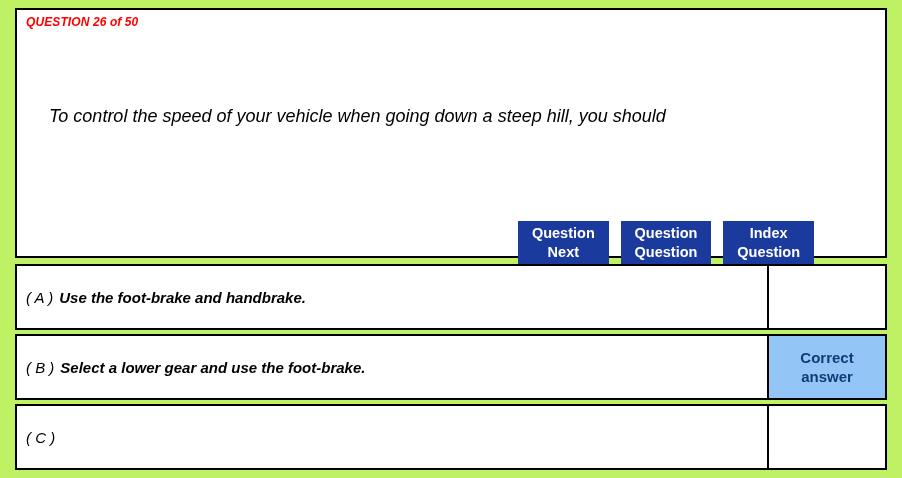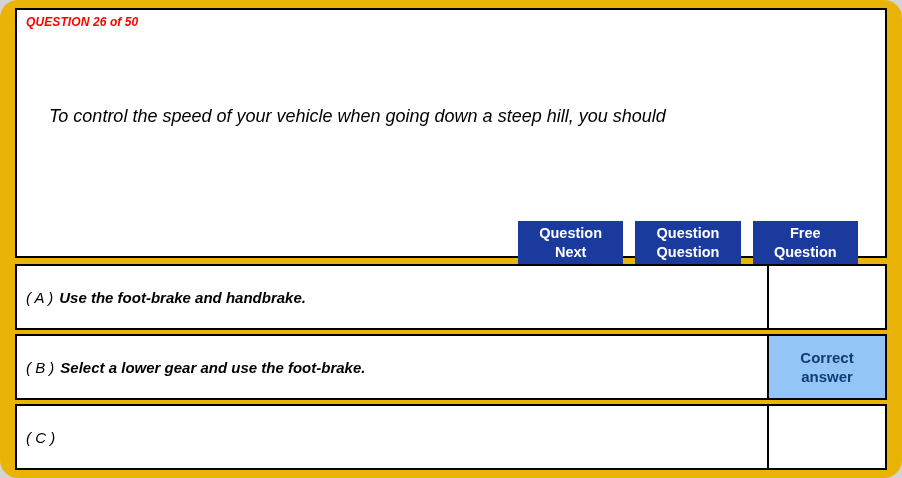--- a/index.html
+++ b/index.html
@@ -11,23 +11,22 @@
     height: 478px;
     background: #d4d4d4;
     font-family: "Liberation Sans", sans-serif;
     overflow: hidden;
   }
 
   .screen {
     position: relative;
     width: 902px;
     height: 478px;
-    background: #eab308;
-    box-sizing: border-box;
-    border-radius: 18px;
+    background: #bef264;
+    box-sizing: border-box;
   }
 
   
   .question-panel {
     position: absolute;
     left: 15px;
     top: 8px;
     width: 872px;
     height: 250px;
     background: #ffffff;
@@ -56,21 +55,21 @@
     font-style: italic;
     color: #000000;
     line-height: 1.33;
   }
 
   
   .nav-buttons {
     position: absolute;
     left: 501px;
     top: 211px;
-    width: 340px;
+    width: 296px;
     height: 44px;
     display: flex;
     gap: 12px;
   }
 
   .nav-button {
     flex: 1 1 0;
     background: #1a3a9e;
     color: #ffffff;
     font-size: 14.5px;
@@ -167,21 +166,21 @@
         <span>Question</span>
         <span>Next</span>
       </button>
 
       <button class="nav-button">
         <span>Question</span>
         <span>Question</span>
       </button>
 
       <button class="nav-button">
-        <span>Free</span>
+        <span>Index</span>
         <span>Question</span>
       </button>
 
     </div>
   </div>
 
   <div class="answer-row row-1">
     <div class="answer-text-cell">
       <span class="answer-letter">( A )</span>
       <span class="answer-label">Use the foot-brake and handbrake.</span>

